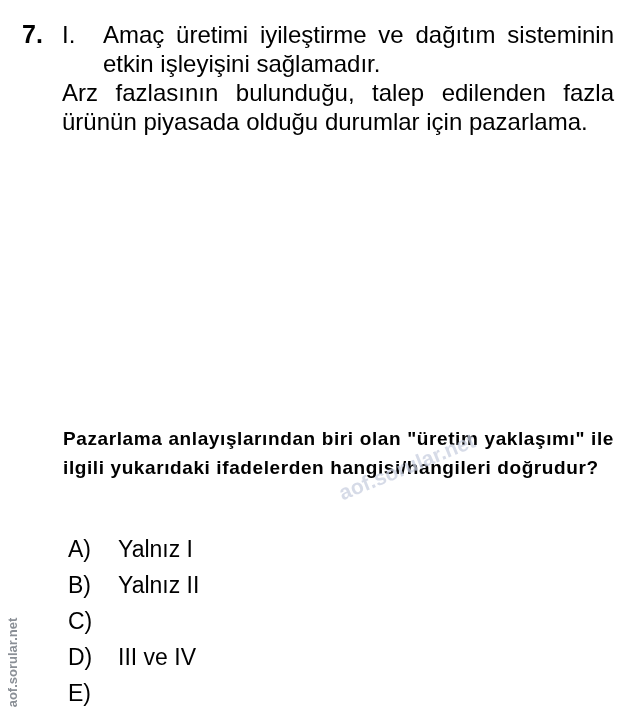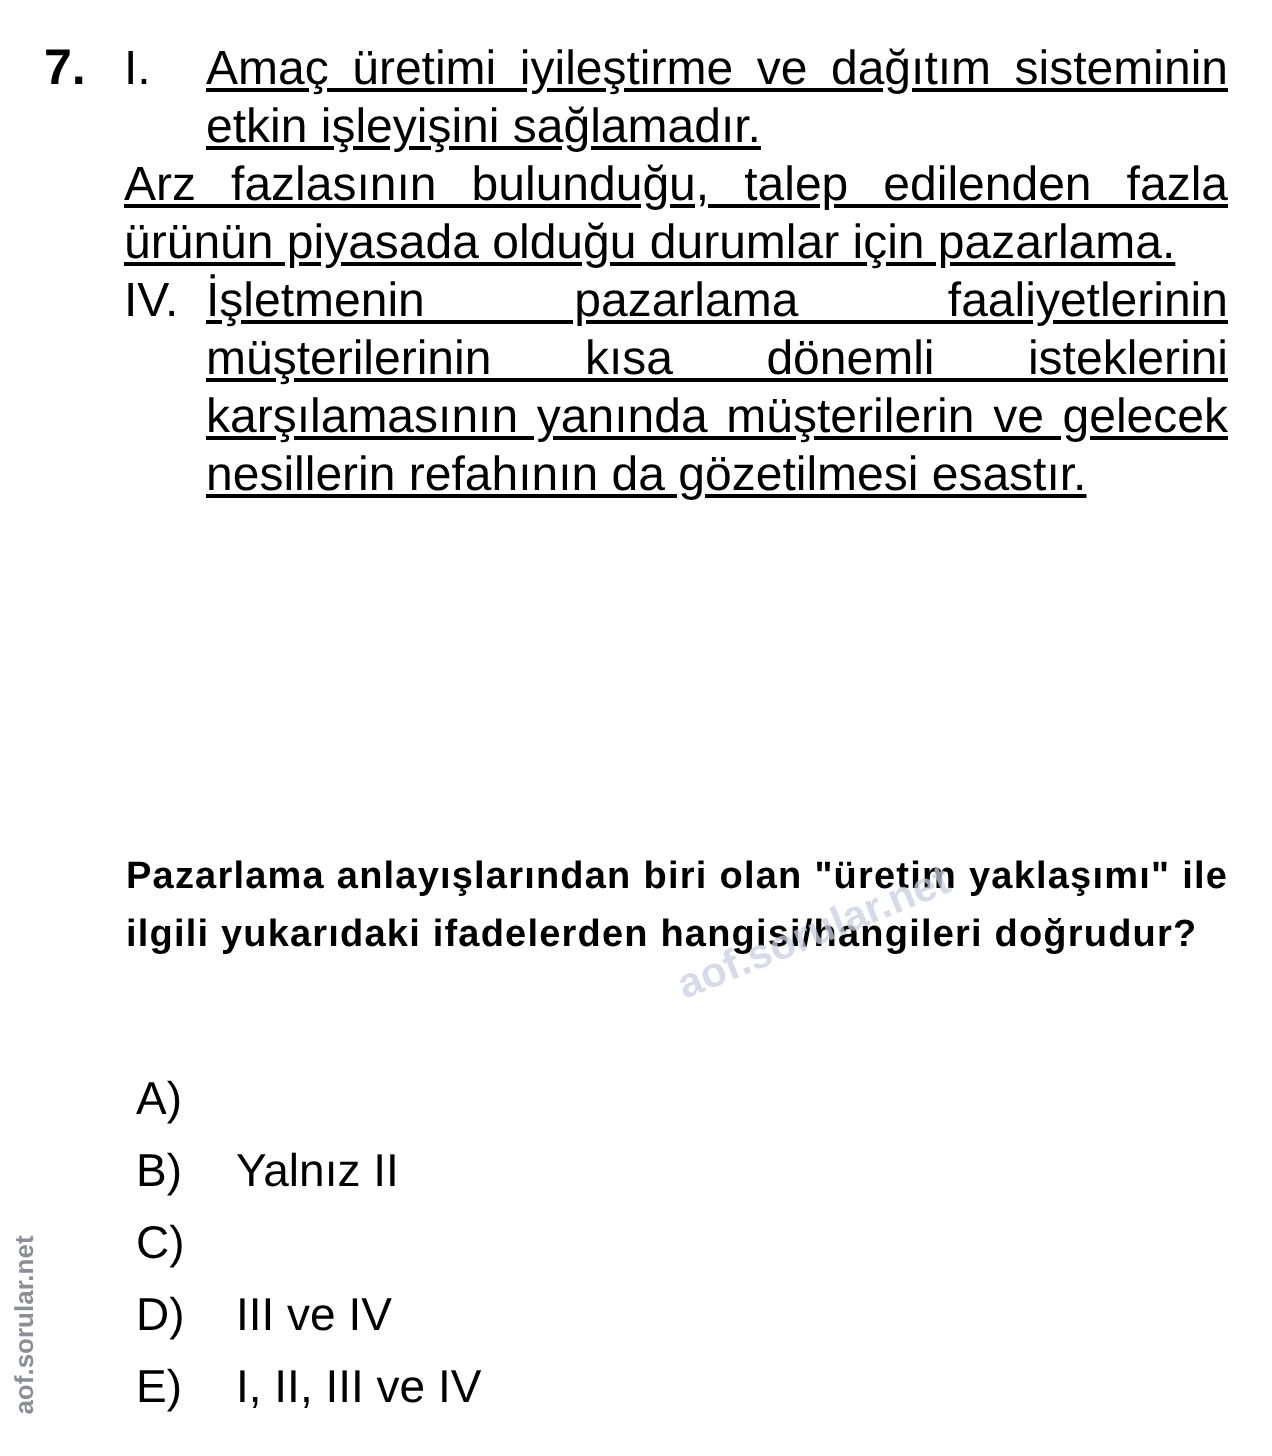--- a/index.html
+++ b/index.html
@@ -36,21 +36,20 @@
     }
     .stmt .roman {
       width: 41px;
       flex: 0 0 41px;
     }
     .stmt .text {
       flex: 1;
       text-align: justify;
       text-align-last: left;
       letter-spacing: 0px;
-      text-decoration: underline;
     }
     .stem {
       position: absolute;
       left: 63px;
       top: 424px;
       width: 551px;
       font-size: 19px;
       font-weight: bold;
       line-height: 29px;
       text-align: justify;
@@ -105,44 +104,40 @@
 <div class="qnum">7.</div>
 
 <div class="statements">
   <div class="stmt">
     <span class="roman">I.</span>
     <span class="text">Amaç üretimi iyileştirme ve dağıtım sisteminin etkin işleyişini sağlamadır.</span>
   </div>
   <div class="stmt">
     <span class="text">Arz fazlasının bulunduğu, talep edilenden fazla ürünün piyasada olduğu durumlar için pazarlama.</span>
   </div>
-  <div class="stmt">
-    <span class="roman">IV.</span>
-    <span class="text">İşletmenin pazarlama faaliyetlerinin müşterilerinin kısa dönemli isteklerini karşılamasının yanında müşterilerin ve gelecek nesillerin refahının da gözetilmesi esastır.</span>
-  </div>
 </div>
 
 <div class="stem">Pazarlama anlayışlarından biri olan "üretim yaklaşımı" ile ilgili yukarıdaki ifadelerden hangisi/hangileri doğrudur?</div>
 
 <div class="watermark-center">aof.sorular.net</div>
 
 <div class="options">
   <div class="option">
     <span class="letter">A)</span>
+    <span class="otext">Yalnız I</span>
   </div>
   <div class="option">
     <span class="letter">B)</span>
     <span class="otext">Yalnız II</span>
   </div>
   <div class="option">
     <span class="letter">C)</span>
   </div>
   <div class="option">
     <span class="letter">D)</span>
     <span class="otext">III ve IV</span>
   </div>
   <div class="option">
     <span class="letter">E)</span>
-    <span class="otext">I, II, III ve IV</span>
   </div>
 </div>
 
 <div class="watermark-side">aof.sorular.net</div>
 
 </body></html>

